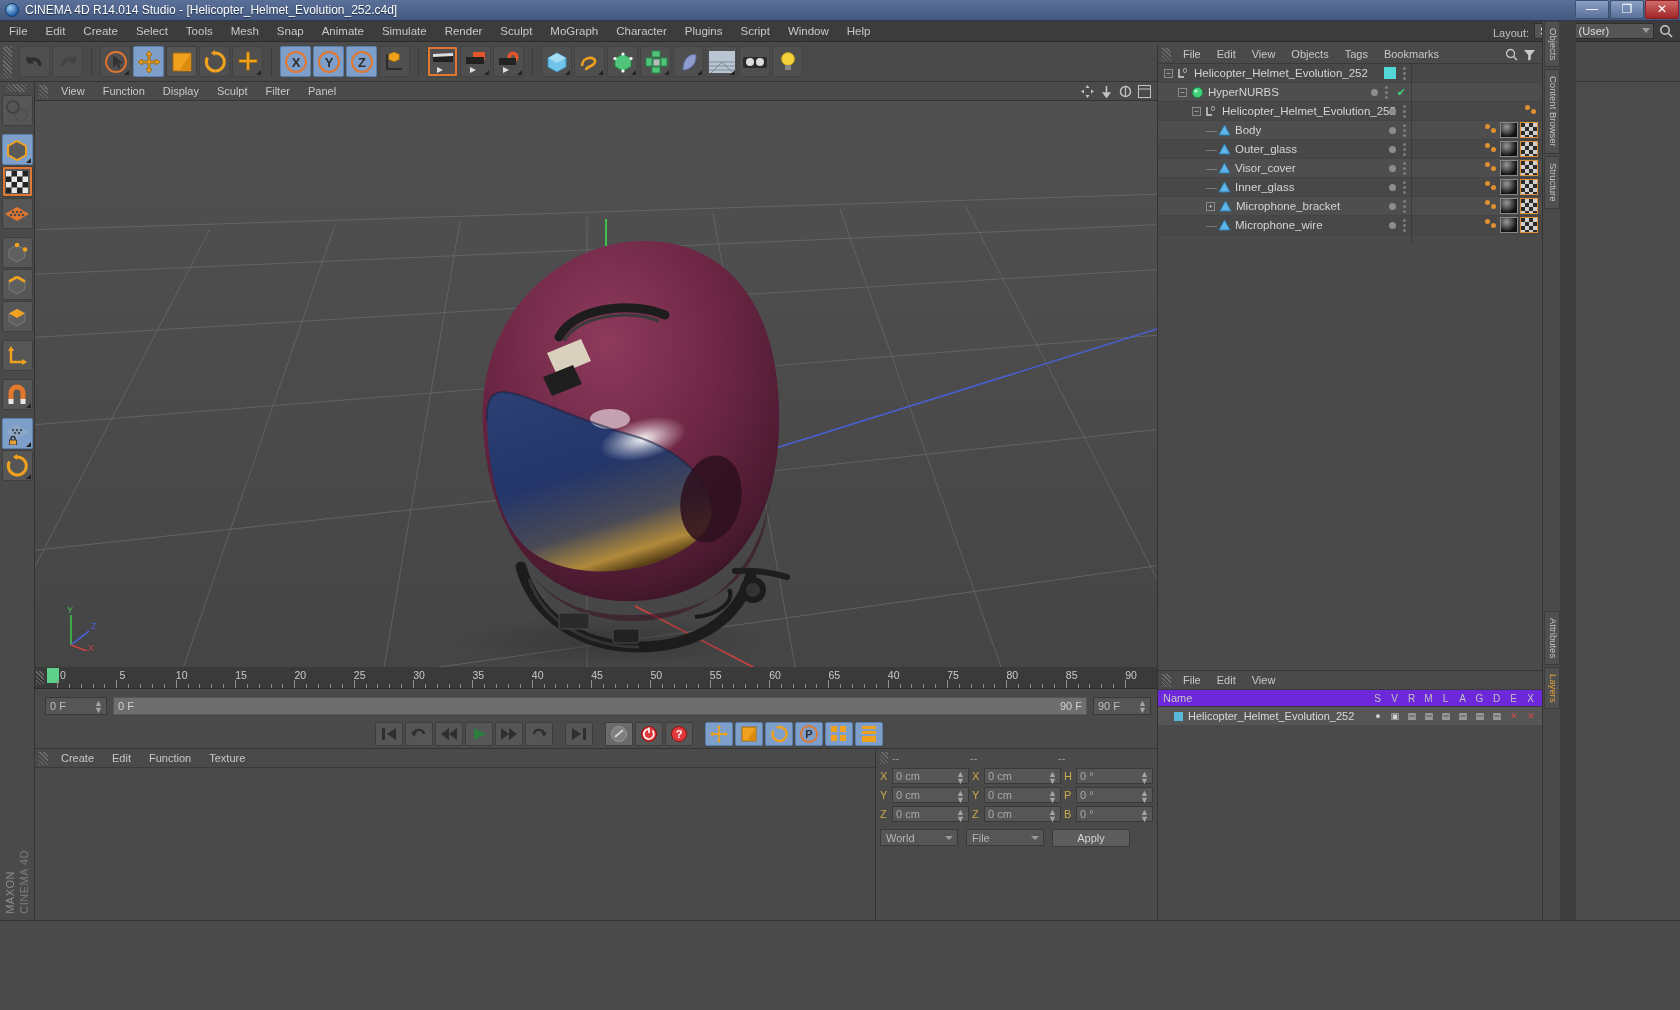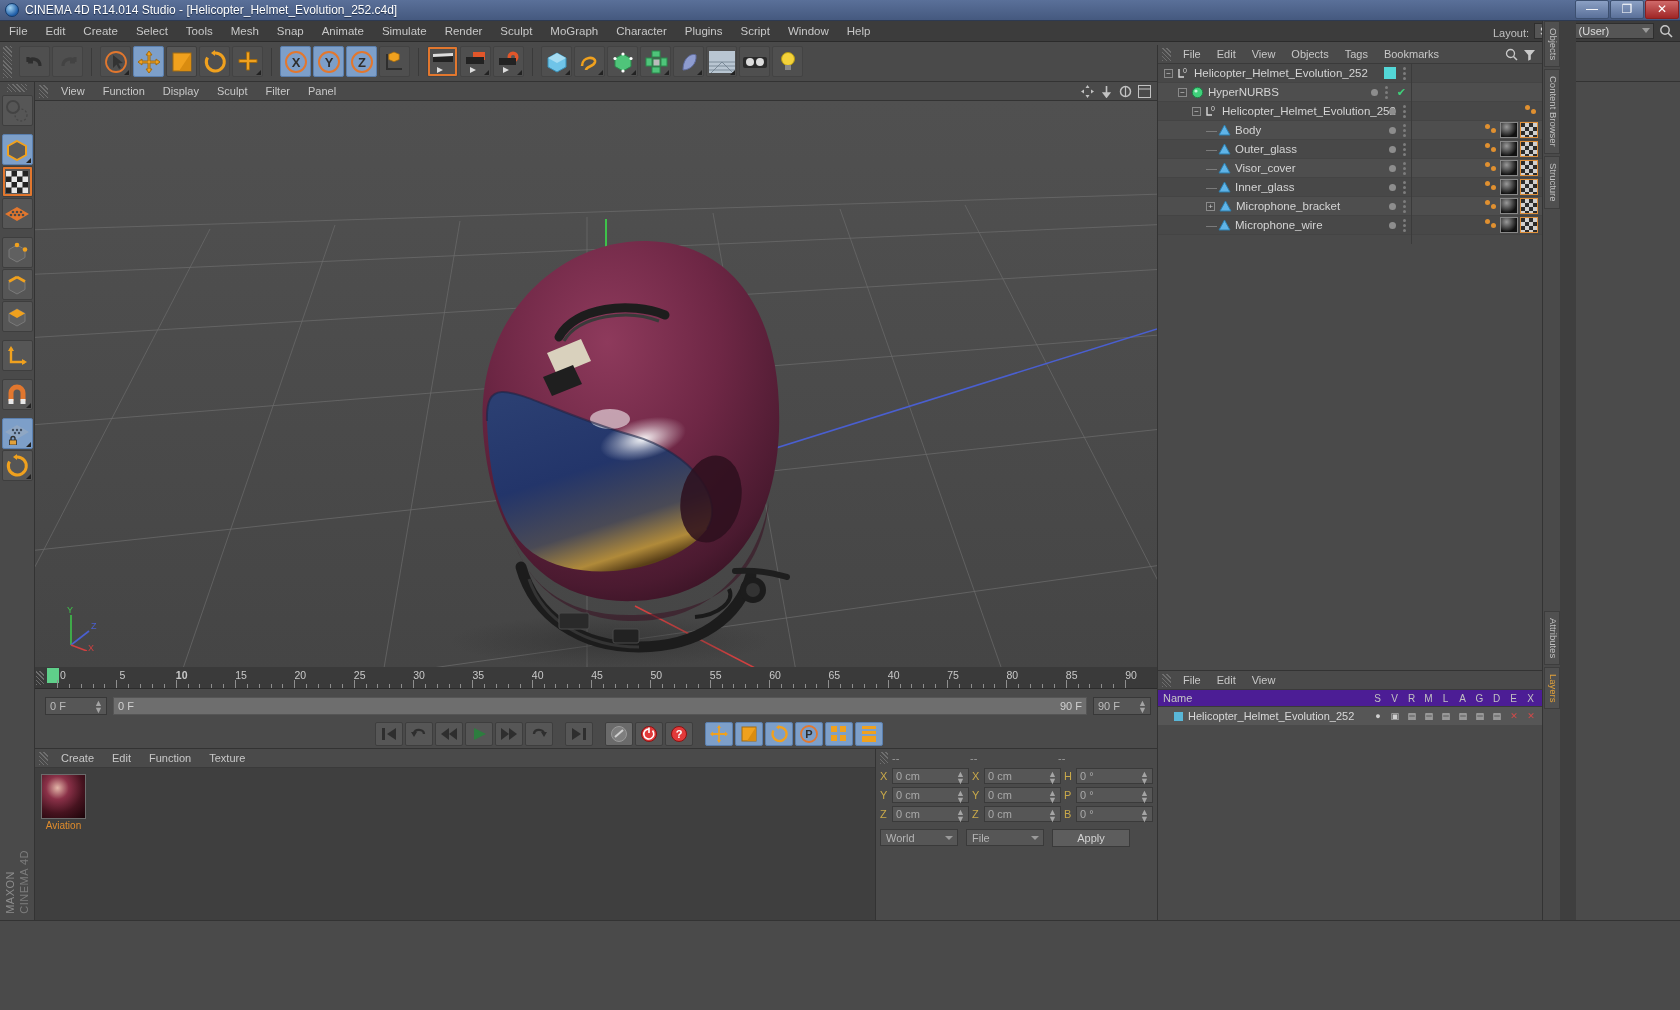--- a/index.html
+++ b/index.html
@@ -151,21 +151,21 @@
       linear-gradient(45deg,#cfcfcf 25%,transparent 25%,transparent 75%,#cfcfcf 75%),
       linear-gradient(45deg,#cfcfcf 25%,#2b2b2b 25%,#2b2b2b 75%,#cfcfcf 75%);
     background-size:8px 8px; background-position:0 0,4px 4px; }
   .omsplit { position:absolute; left:253px; top:19px; width:1px; height:180px; background:#3b3b3b; }
 
   
   .laywrap { position:absolute; left:1157px; top:670px; width:385px; height:250px;
     background:#4a4a4a; border-left:1px solid #333; border-top:1px solid #333; }
   .lmhead { height:19px; display:flex; align-items:center; border-bottom:1px solid #3a3a3a; }
   .lmhead .mi { color:#c8c8c8; font-size:11px; padding:0 8px; line-height:18px; }
-  .lmcols { height:17px; background:#4c1d95; display:flex; align-items:center;
+  .lmcols { height:17px; background:#6d28d9; display:flex; align-items:center;
     border-bottom:1px solid #3a3a3a; }
   .lmcols .nmlab { font-size:11px; color:#c6c6c6; padding-left:5px; }
   .lmcols .cols { margin-left:auto; display:flex; gap:0; padding-right:3px; }
   .lmcols .cols span { width:17px; text-align:center; font-size:10px; color:#c2c2c2; }
   .lmrow { height:18px; display:flex; align-items:center; background:#565656; }
   .lmrow .swatch { width:9px;height:9px;background:#59b7d8;margin:0 5px 0 16px; }
   .lmrow .nm { font-size:11px; color:#d8d8d8; }
   .lmicons { margin-left:auto; display:flex; gap:3px; padding-right:4px; align-items:center; }
 
   
@@ -713,21 +713,21 @@
         <div class="tick" style="left: 1006.93px; height: 4px;"></div>
         <div class="tick" style="left: 1018.8px; height: 4px;"></div>
         <div class="tick" style="left: 1030.67px; height: 8px;"></div>
         <div class="tick" style="left: 1042.53px; height: 4px;"></div>
         <div class="tick" style="left: 1054.4px; height: 4px;"></div>
         <div class="tick" style="left: 1066.27px; height: 4px;"></div>
         <div class="tick" style="left: 1078.13px; height: 4px;"></div>
         <div class="tick" style="left: 1090px; height: 8px;"></div>
         <div class="tlab" style="left: 28px;">0</div>
         <div class="tlab" style="left: 87.3333px;">5</div>
-        <div class="tlab" style="left: 146.667px; font-weight: bold;">10</div>
+        <div class="tlab" style="left: 146.667px;">10</div>
         <div class="tlab" style="left: 206px;">15</div>
         <div class="tlab" style="left: 265.333px;">20</div>
         <div class="tlab" style="left: 324.667px;">25</div>
         <div class="tlab" style="left: 384px;">30</div>
         <div class="tlab" style="left: 443.333px;">35</div>
         <div class="tlab" style="left: 502.667px;">40</div>
         <div class="tlab" style="left: 562px;">45</div>
         <div class="tlab" style="left: 621.333px;">50</div>
         <div class="tlab" style="left: 680.667px;">55</div>
         <div class="tlab" style="left: 740px;">60</div>
@@ -860,26 +860,20 @@
   </div>
 
   <div class="matwrap">
     <div class="mmhead">
       <div class="vgrip" style="width:9px;height:13px;margin:0 4px;background-image:repeating-linear-gradient(45deg,#6e6e6e 0 1px,transparent 1px 3px)"></div>
       <div class="mi">Create</div>
       <div class="mi">Edit</div>
       <div class="mi">Function</div>
       <div class="mi">Texture</div>
     </div>
-    <div class="matbody">
-      <div class="matchip">
-        <div class="matsphere"></div>
-        <div class="matname">Aviation</div>
-      </div>
-    </div>
   </div>
 
   <div class="coordwrap">
     <div class="cohead">
       <div class="cogrip"></div>
       <span style="width:78px;text-align:left">--</span>
       <span style="width:88px;text-align:left">--</span>
       <span style="width:70px;text-align:left">--</span>
     </div>
     <div class="corow">

